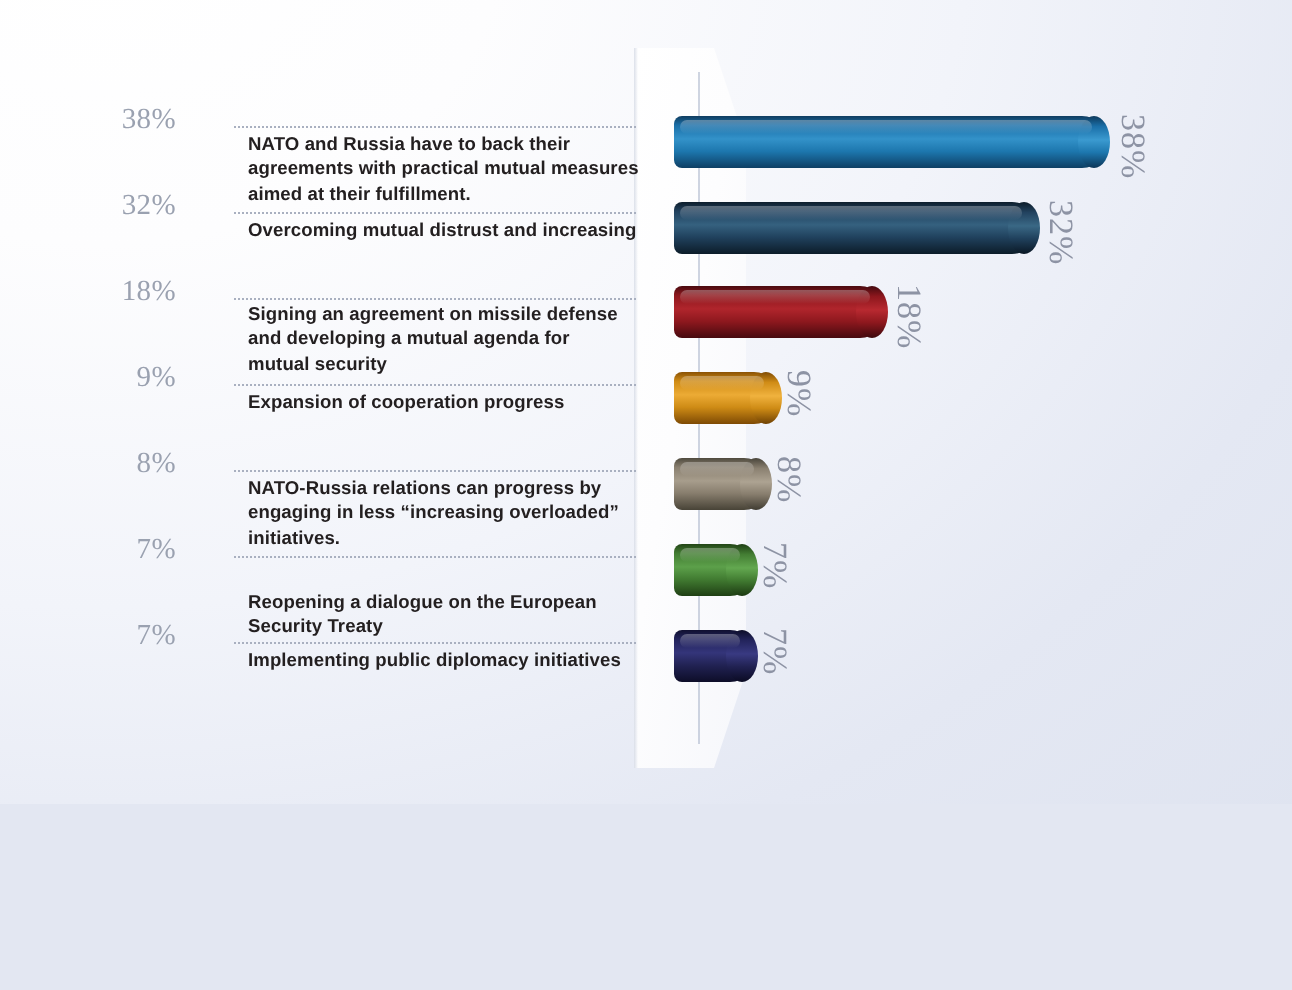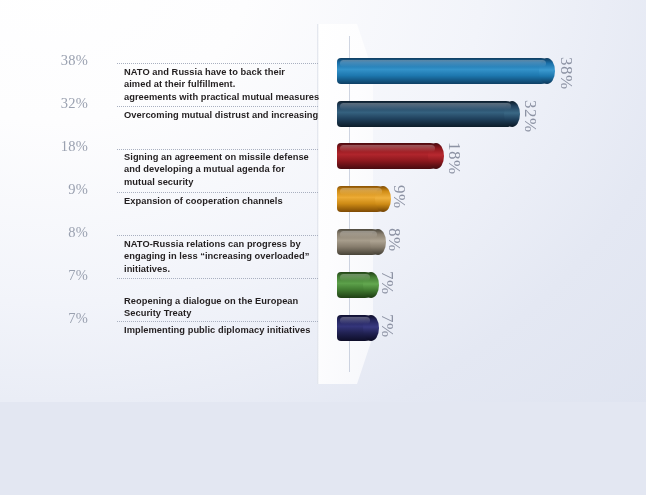--- a/index.html
+++ b/index.html
@@ -80,22 +80,22 @@
 <div id="stage">
 
   <div id="panel"></div>
   <div id="panel-edge"></div>
   <div id="axisline"></div>
 
   <div class="pct-left" style="left:38px;top:52px;">38%</div>
   <div class="dotline" style="top:63px;width:201px;"></div>
   <div class="desc" style="top:66px;">
     <div>NATO and Russia have to back their</div>
+    <div>agreements with practical mutual measures</div>
     <div>aimed at their fulfillment.</div>
-    <div>agreements with practical mutual measures</div>
   </div>
   <div class="bar" style="top:58px;width:217px;">
     <div class="body" style="background:linear-gradient(180deg,#103d60 0%,#1a6fa8 18%,#3392c9 44%,#1d77ae 68%,#0e3f64 100%);"></div>
     <div class="cap" style="background:linear-gradient(180deg,#0e3a5c 0%,#1a6fa8 20%,#3b9ad0 46%,#1d77ae 70%,#0c3557 100%);"></div>
     <div class="gloss"></div>
   </div>
   <div class="pct-right" style="left:576px;top:57px;">38%</div>
 
   <div class="pct-left" style="left:38px;top:95px;">32%</div>
   <div class="dotline" style="top:106px;width:201px;"></div>
@@ -119,21 +119,21 @@
   <div class="bar" style="top:143px;width:106px;">
     <div class="body" style="background:linear-gradient(180deg,#4a0b10 0%,#8d171d 18%,#b0252c 44%,#8e181e 68%,#470a0f 100%);"></div>
     <div class="cap" style="background:linear-gradient(180deg,#440a0f 0%,#8d171d 20%,#b82930 46%,#8e181e 70%,#3d090d 100%);"></div>
     <div class="gloss"></div>
   </div>
   <div class="pct-right" style="left:464px;top:142px;">18%</div>
 
   <div class="pct-left" style="left:38px;top:181px;">9%</div>
   <div class="dotline" style="top:192px;width:201px;"></div>
   <div class="desc" style="top:195px;">
-    <div>Expansion of cooperation channels</div>
+    <div>Expansion of cooperation progress</div>
   </div>
   <div class="bar" style="top:186px;width:53px;">
     <div class="body" style="background:linear-gradient(180deg,#8a5205 0%,#d08c16 18%,#ecab35 44%,#ce8b15 68%,#7e4a04 100%);"></div>
     <div class="cap" style="background:linear-gradient(180deg,#7f4b04 0%,#d08c16 20%,#f0b23e 46%,#ce8b15 70%,#6f4103 100%);"></div>
     <div class="gloss"></div>
   </div>
   <div class="pct-right" style="left:409px;top:185px;">9%</div>
 
   <div class="pct-left" style="left:38px;top:224px;">8%</div>
   <div class="dotline" style="top:235px;width:201px;"></div>

